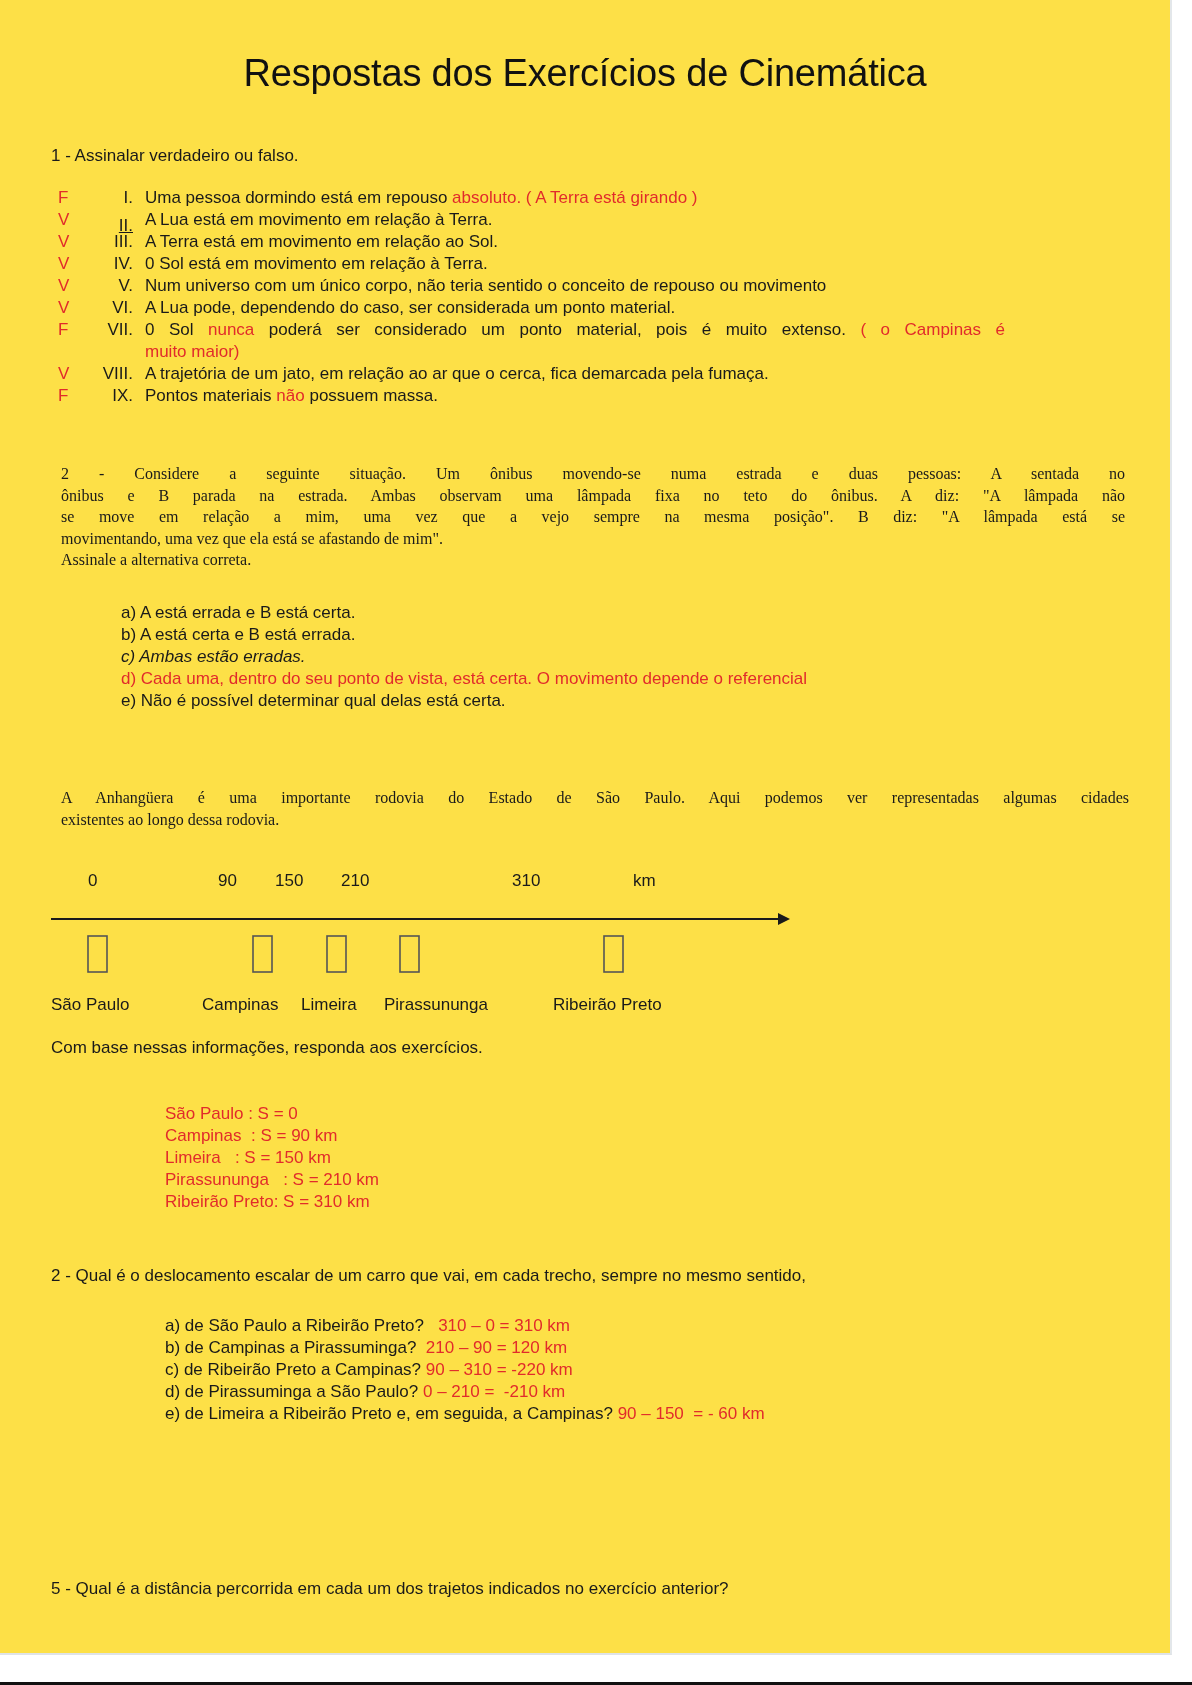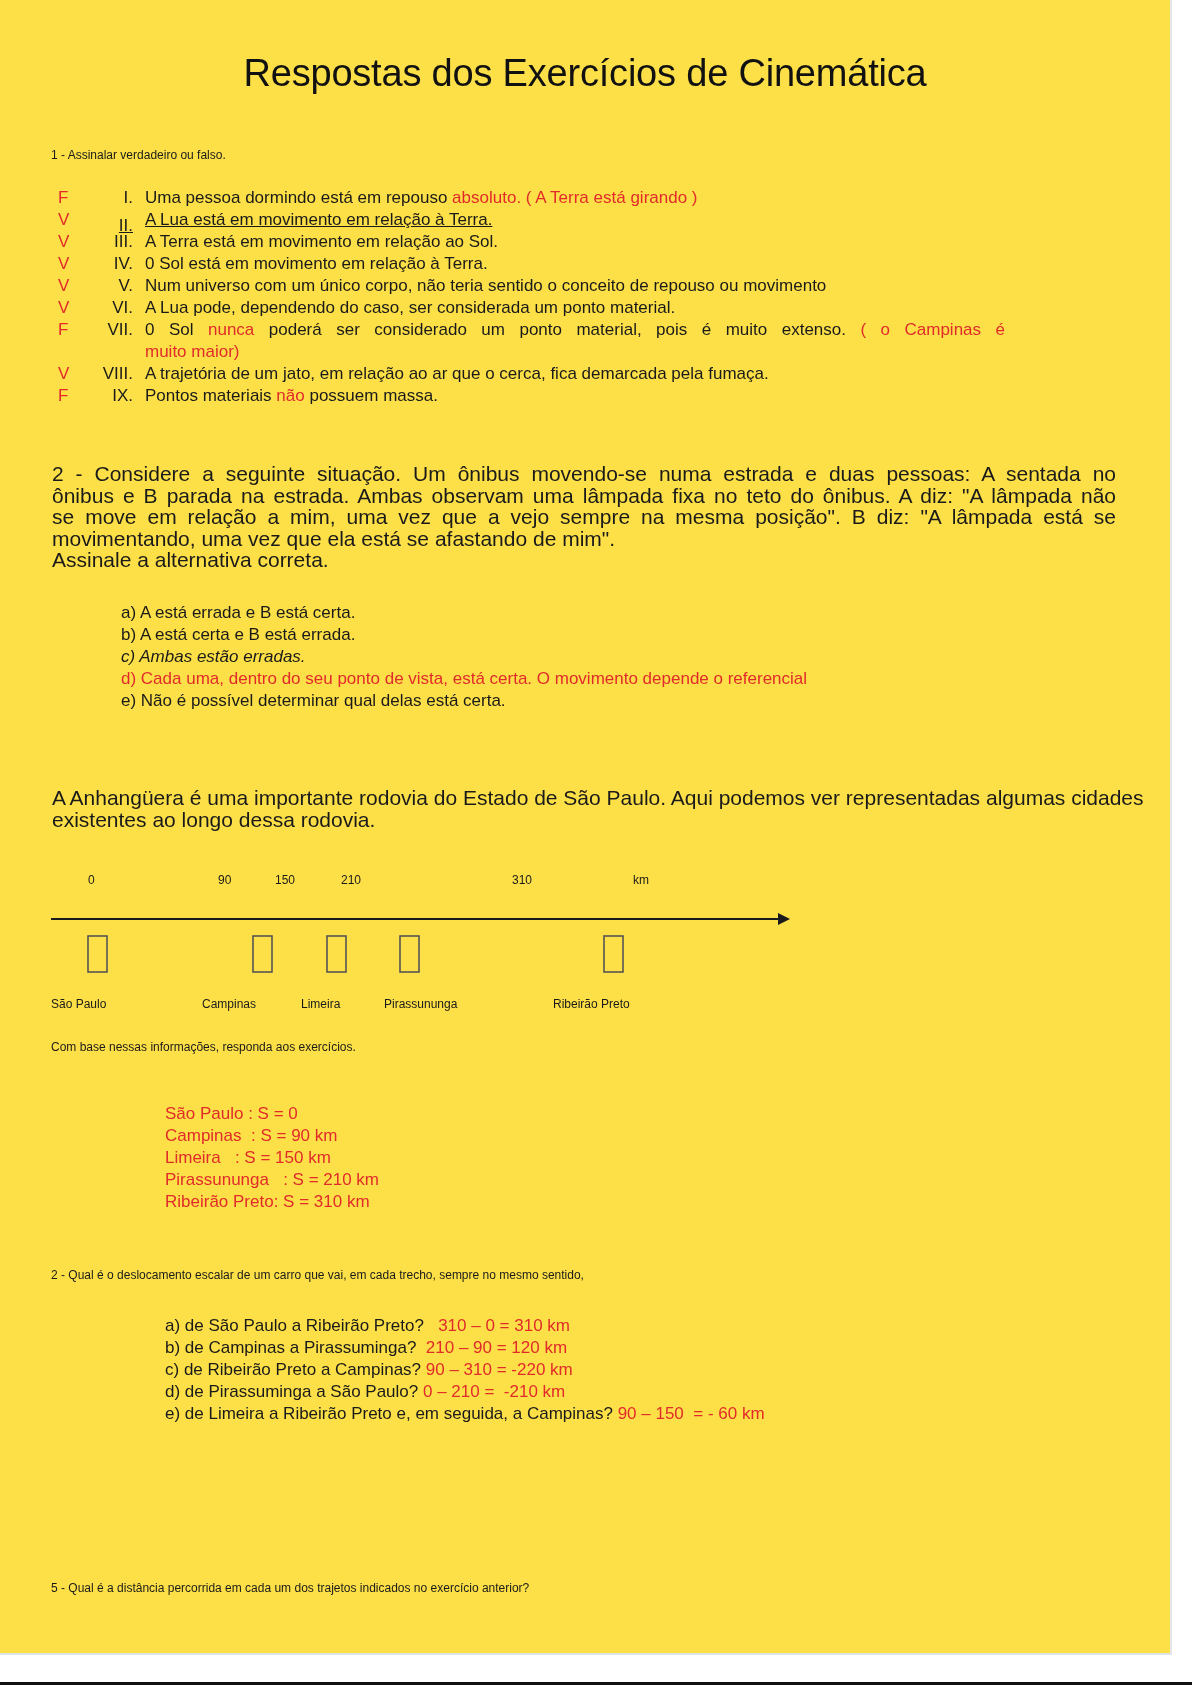--- a/index.html
+++ b/index.html
@@ -20,47 +20,47 @@
     }
     .bottom-bar {
       position: absolute; left: 0; top: 1682px;
       width: 1192px; height: 3px; background: #111;
     }
     .abs { position: absolute; white-space: nowrap; }
     .title {
       left: 0; width: 1170px; top: 52px; text-align: center;
       font-size: 38px; color: #111; letter-spacing: -0.2px;
     }
-    .txt { font-size: 12px; line-height: 21.5px; }
+    .txt { font-size: 17px; line-height: 21.5px; }
     .red { color: #e12b2b; }
     .mark { position: absolute; width: 20px; color: #e12b2b; font-size: 17px; }
     .roman { position: absolute; text-align: right; width: 50px; font-size: 17px; }
     .stmt { position: absolute; font-size: 17px; white-space: nowrap; }
-    .para { position: absolute; left: 52px; width: 1064px; font-size: 21px; line-height: 21.5px; text-align: justify; }
+    .para { position: absolute; left: 61px; width: 1064px; font-size: 16px; line-height: 21.5px; text-align: justify; font-family: Liberation Serif, serif; }
     .para .line { display: block; text-align: justify; text-align-last: justify; white-space: nowrap; }
     .para .line.last { text-align-last: left; }
     .opt { position: absolute; left: 121px; font-size: 17px; white-space: nowrap; }
     .diagram { position: absolute; left: 0; top: 860px; width: 900px; height: 160px; }
     .ans { position: absolute; left: 121px; font-size: 17px; white-space: nowrap; margin-left: 44px; }
   </style>
 </head>
 <body>
 
 <div class="page">
 
   <div class="abs title">Respostas dos Exercícios de Cinemática</div>
 
   <div class="abs txt" style="left:51px; top:145px;">1 - Assinalar verdadeiro ou falso.</div>
   <div id="q1-list">
       <div class="mark" style="left: 58px; top: 188px;">F</div>
       <div class="roman" style="left: 83px; top: 188px;">I.</div>
       <div class="stmt" style="left: 145px; top: 188px;"><span>Uma pessoa dormindo está em repouso </span><span class="red">absoluto. ( A Terra está girando )</span></div>
       <div class="mark" style="left: 58px; top: 210px;">V</div>
       <div class="roman" style="left: 83px; top: 216px; text-decoration: underline;">II.</div>
-      <div class="stmt" style="left: 145px; top: 210px; text-decoration: underline;"><span>A Lua está em movimento em relação à Terra.</span></div>
+      <div class="stmt" style="left: 145px; top: 210px;"><span>A Lua está em movimento em relação à Terra.</span></div>
       <div class="mark" style="left: 58px; top: 232px;">V</div>
       <div class="roman" style="left: 83px; top: 232px;">III.</div>
       <div class="stmt" style="left: 145px; top: 232px;"><span>A Terra está em movimento em relação ao Sol.</span></div>
       <div class="mark" style="left: 58px; top: 254px;">V</div>
       <div class="roman" style="left: 83px; top: 254px;">IV.</div>
       <div class="stmt" style="left: 145px; top: 254px;"><span>0 Sol está em movimento em relação à Terra.</span></div>
       <div class="mark" style="left: 58px; top: 276px;">V</div>
       <div class="roman" style="left: 83px; top: 276px;">V.</div>
       <div class="stmt" style="left: 145px; top: 276px;"><span>Num universo com um único corpo, não teria sentido o conceito de repouso ou movimento</span></div>
       <div class="mark" style="left: 58px; top: 298px;">V</div>

